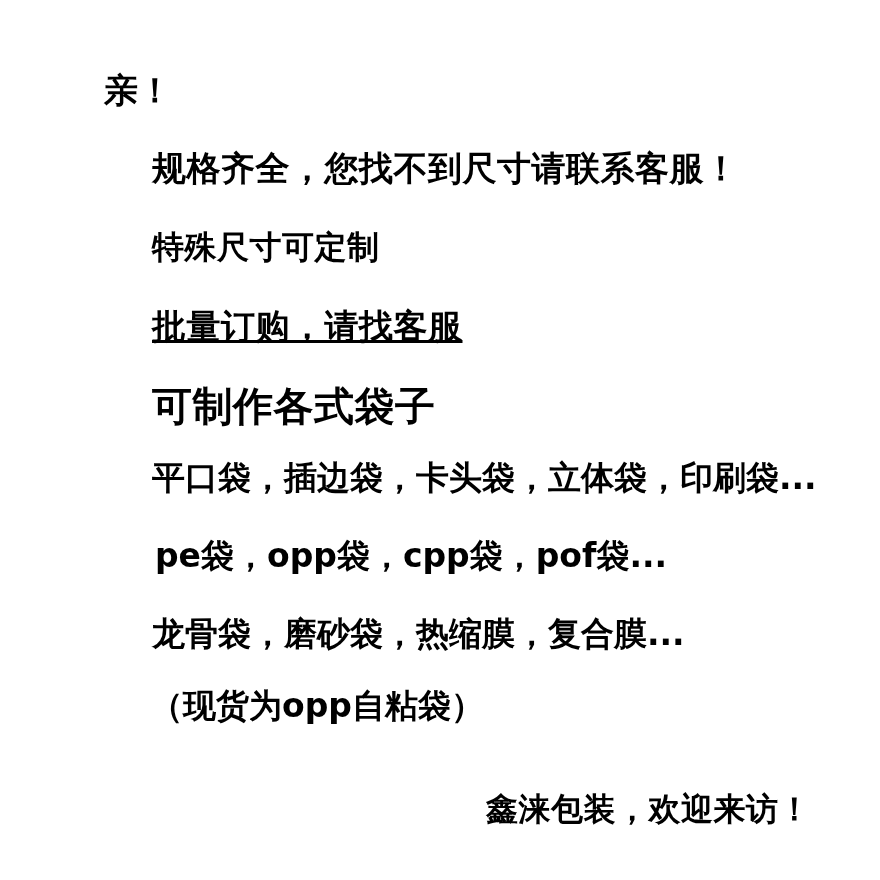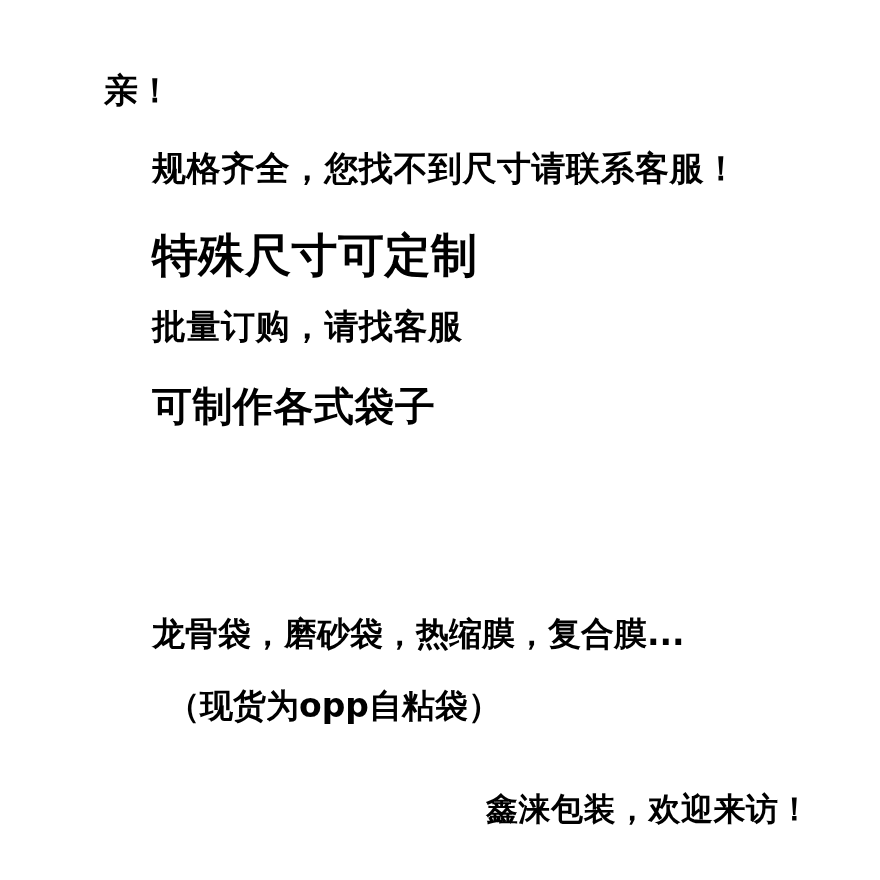--- a/index.html
+++ b/index.html
@@ -37,29 +37,30 @@
     left: 152px;
     top: 150px;
     font-size: 34px;
     letter-spacing: 0.5px;
     font-family: Liberation Serif, serif;
   }
   .l-2 {
     position: absolute;
     left: 152px;
     top: 230px;
-    font-size: 46px;
+    font-size: 32px;
     letter-spacing: 0.5px;
   }
   .l-3 {
     position: absolute;
     left: 152px;
     top: 308px;
     font-size: 34px;
     letter-spacing: 0.5px;
+    text-decoration: underline;
   }
   .l-4 {
     position: absolute;
     left: 152px;
     top: 384px;
     font-size: 40px;
     letter-spacing: 0.5px;
   }
   .l-5 {
     position: absolute;
@@ -78,21 +79,21 @@
   .l-7 {
     position: absolute;
     left: 152px;
     top: 616px;
     font-size: 33px;
     letter-spacing: 0px;
     text-align: right;
   }
   .l-8 {
     position: absolute;
-    left: 167px;
+    left: 150px;
     top: 688px;
     font-size: 33px;
   }
   .l-sign {
     position: absolute;
     left: 486px;
     top: 776px;
     font-size: 32px;
     letter-spacing: 0.5px;
     margin-top: 16px;
@@ -106,21 +107,23 @@
   <div class="line l-greeting">亲！</div>
 
   <div class="line l-1">规格齐全，您找不到尺寸请联系客服！</div>
 
   <div class="line l-2">特殊尺寸可定制</div>
 
   <div class="line l-3">批量订购，请找客服</div>
 
   <div class="line l-4">可制作各式袋子</div>
 
+  <div class="line l-5">平口袋，插边袋，卡头袋，立体袋，印刷袋...</div>
 
+  <div class="line l-6">pe袋，opp袋，cpp袋，pof袋...</div>
 
   <div class="line l-7">龙骨袋，磨砂袋，热缩膜，复合膜...</div>
 
   <div class="line l-8">（现货为opp自粘袋）</div>
 
   <div class="line l-sign">鑫涞包装，欢迎来访！</div>
 
 </div>
 
 </body></html>

